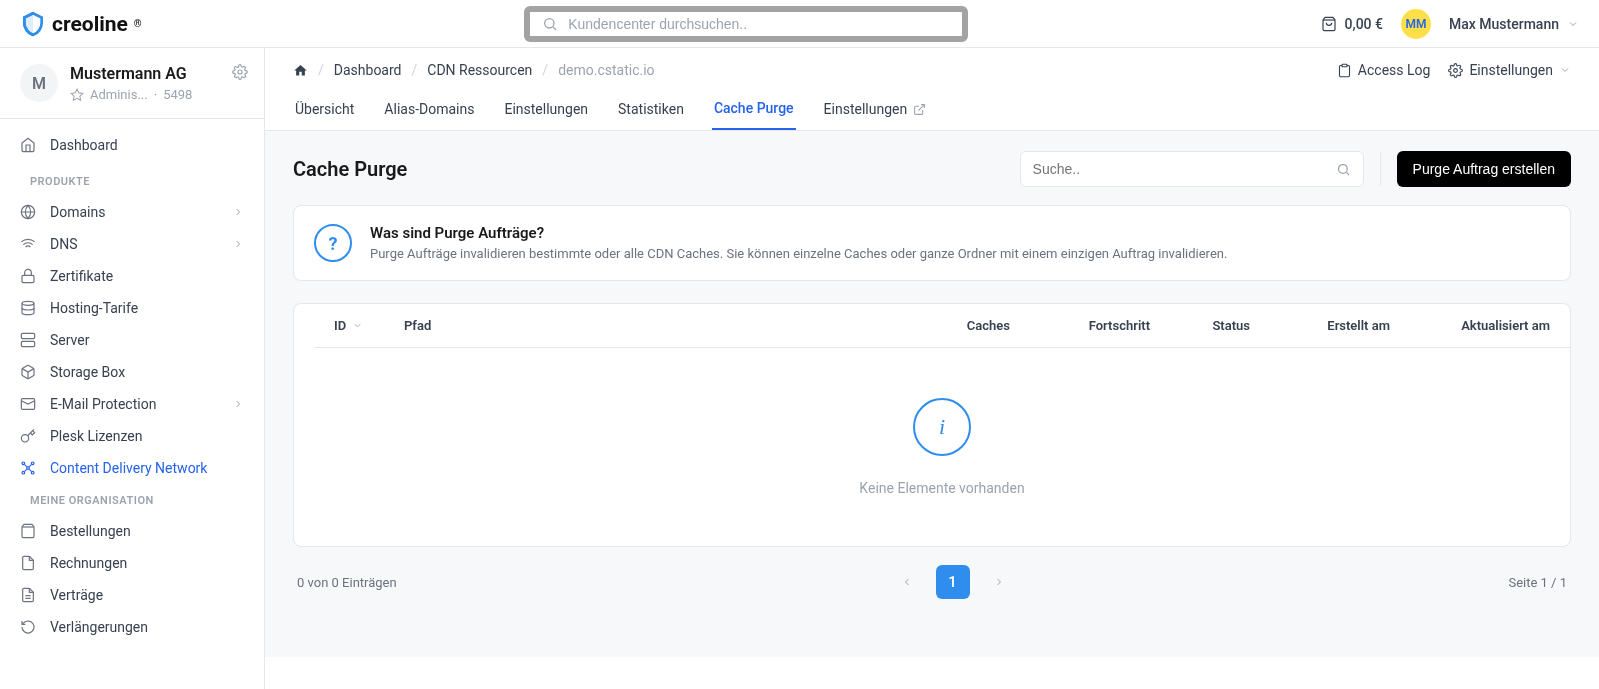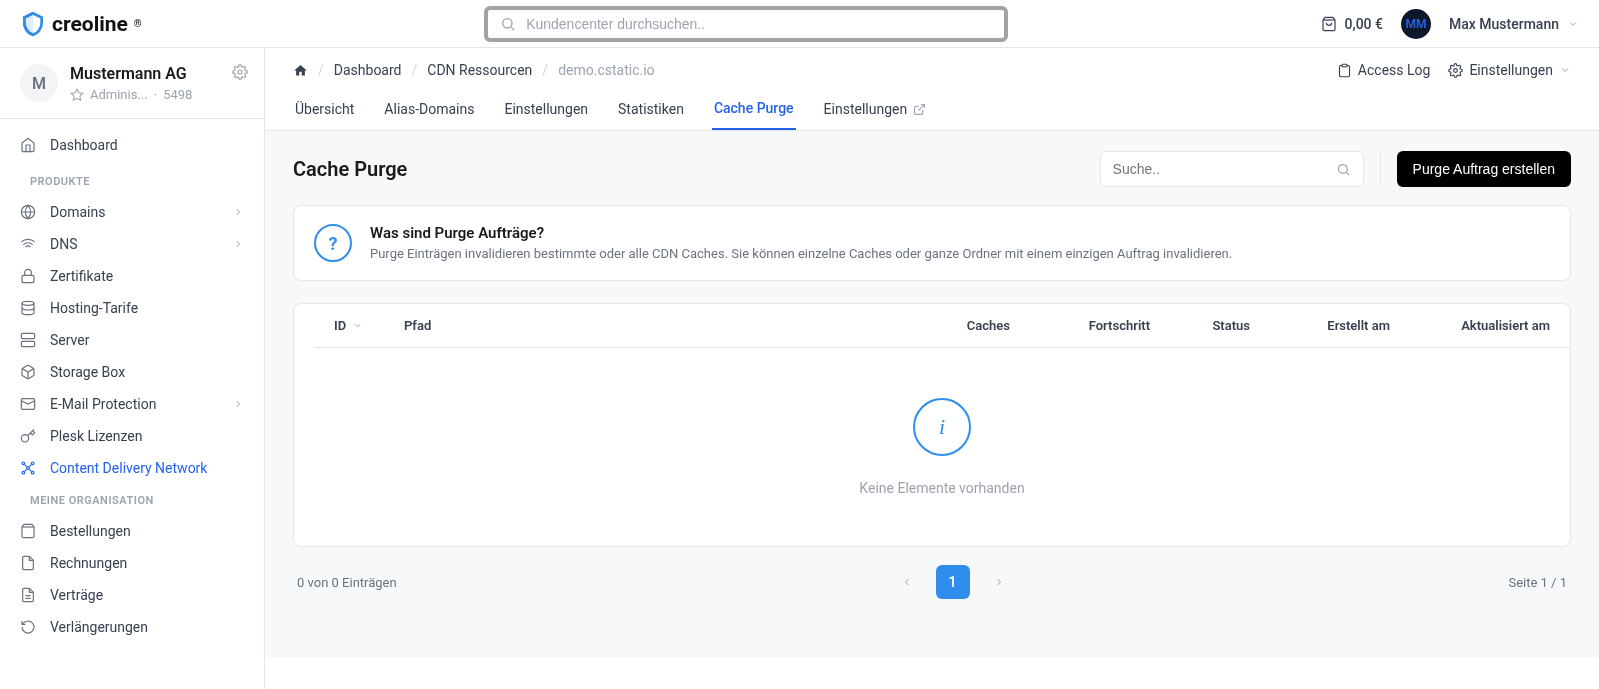--- a/index.html
+++ b/index.html
@@ -3,26 +3,26 @@
 <meta charset="utf-8">
 <style>
   * { box-sizing: border-box; margin: 0; padding: 0; }
   body { font-family: -apple-system, BlinkMacSystemFont, "Segoe UI", Roboto, "Helvetica Neue", Arial, sans-serif; font-size: 14px; color: #1a1a1a; background: #fff; }
 
   
   .header { display: flex; align-items: center; height: 48px; padding: 0 20px; border-bottom: 1px solid #e5e7eb; }
   .logo { display: flex; align-items: center; gap: 6px; font-weight: 700; font-size: 21px; color: #111; margin-right: 30px;}
   .logo-mark { display: inline-flex; }
   .search-wrap { flex: 1; display: flex; justify-content: center; }
-  .search-box { width: 524px; height: 36px; border: 4px solid #a3a3a3; border-radius: 6px; display: flex; align-items: center; padding: 0 12px; gap: 10px; color: #9ca3af; }
+  .search-box { width: 444px; height: 36px; border: 6px solid #a3a3a3; border-radius: 6px; display: flex; align-items: center; padding: 0 12px; gap: 10px; color: #9ca3af; }
   .search-box input { border: none; outline: none; width: 100%; font-size: 14px; color: #374151; }
   .search-box input::placeholder { color: #9ca3af; }
   .header-right { display: flex; align-items: center; gap: 18px; }
   .cart { display: flex; align-items: center; gap: 8px; color: #374151; font-weight: 500; }
-  .avatar { width: 30px; height: 30px; border-radius: 50%; background: #0f172a; color: #2563eb; display: flex; align-items: center; justify-content: center; font-weight: 600; font-size: 12px; text-align: center; }
+  .avatar { width: 30px; height: 30px; border-radius: 50%; background: #fde047; color: #2563eb; display: flex; align-items: center; justify-content: center; font-weight: 600; font-size: 12px; text-align: center; }
   .userbox { display: flex; align-items: center; gap: 8px; color: #374151; font-weight: 500; }
 
   
   .shell { display: flex; height: calc(100vh - 48px); }
   .sidebar { width: 265px; border-right: 1px solid #e5e7eb; overflow-y: auto; }
   .main { flex: 1; overflow-y: auto; background: #fff; }
 
   
   .org-card { padding: 16px 20px; border-bottom: 1px solid #e5e7eb; display: flex; align-items: flex-start; gap: 12px; position: relative; }
   .org-avatar { width: 38px; height: 38px; border-radius: 50%; background: #f3f4f6; color: #6b7280; display: flex; align-items: center; justify-content: center; font-weight: 600; font-size: 16px; }
@@ -50,21 +50,21 @@
   
   .tabs { display: flex; gap: 26px; padding: 14px 28px 0; border-bottom: 1px solid #e5e7eb; }
   .tab { padding: 8px 2px 12px; color: #374151; cursor: pointer; display: flex; align-items: center; gap: 6px; }
   .tab.active { color: #2563eb; border-bottom: 2px solid #2563eb; font-weight: 500; }
 
   
   .content { padding: 20px 28px 40px; background: #f7f8fa; }
   .pagehead { display: flex; align-items: center; gap: 16px; margin-bottom: 18px; }
   .pagehead h1 { font-size: 20px; font-weight: 600; }
   .spacer { flex: 1; }
-  .inline-search { width: 264px; height: 36px; border: 1px solid #e5e7eb; background: #fff; border-radius: 6px; display: flex; align-items: center; padding: 0 12px; gap: 10px; color: #9ca3af; }
+  .inline-search { width: 344px; height: 36px; border: 1px solid #e5e7eb; background: #fff; border-radius: 6px; display: flex; align-items: center; padding: 0 12px; gap: 10px; color: #9ca3af; }
   .inline-search input { border: none; outline: none; width: 100%; font-size: 14px; }
   .vline { width: 1px; height: 34px; background: #e5e7eb; }
   .btn-primary { background: #000000; color: #fff; border: none; border-radius: 6px; padding: 10px 16px; font-size: 14px; font-weight: 500; cursor: pointer; }
 
   .callout { background: #fff; border: 1px solid #e5e7eb; border-radius: 8px; padding: 18px 20px; display: flex; gap: 18px; align-items: flex-start; margin-bottom: 22px; }
   .callout-icon { width: 38px; height: 38px; border: 2px solid #2f8eed; border-radius: 50%; display: flex; align-items: center; justify-content: center; color: #2f8eed; font-weight: 700; font-size: 18px; flex-shrink: 0; }
   .callout h3 { font-size: 15px; font-weight: 600; margin-bottom: 4px; }
   .callout p { font-size: 13px; color: #6b7280; }
 
   .table { background: #fff; border: 1px solid #e5e7eb; border-radius: 8px; overflow: hidden; padding-left: 20px; }
@@ -396,21 +396,21 @@
             </span>
         </div>
         <div class="vline"></div>
         <button class="btn-primary">Purge Auftrag erstellen</button>
       </div>
 
       <div class="callout">
         <div class="callout-icon">?</div>
         <div>
           <h3>Was sind Purge Aufträge?</h3>
-          <p>Purge Einträgen invalidieren bestimmte oder alle CDN Caches. Sie können einzelne Caches oder ganze Ordner mit einem einzigen Auftrag invalidieren.</p>
+          <p>Purge Aufträge invalidieren bestimmte oder alle CDN Caches. Sie können einzelne Caches oder ganze Ordner mit einem einzigen Auftrag invalidieren.</p>
         </div>
       </div>
 
       <div class="table">
         <div class="thead">
           <div class="th id">
             <span>ID</span>
             <span>
                 <svg width="11" height="11" viewBox="0 0 24 24" fill="none" stroke="#9ca3af" stroke-width="2">
                   <path d="m6 9 6 6 6-6"></path>

